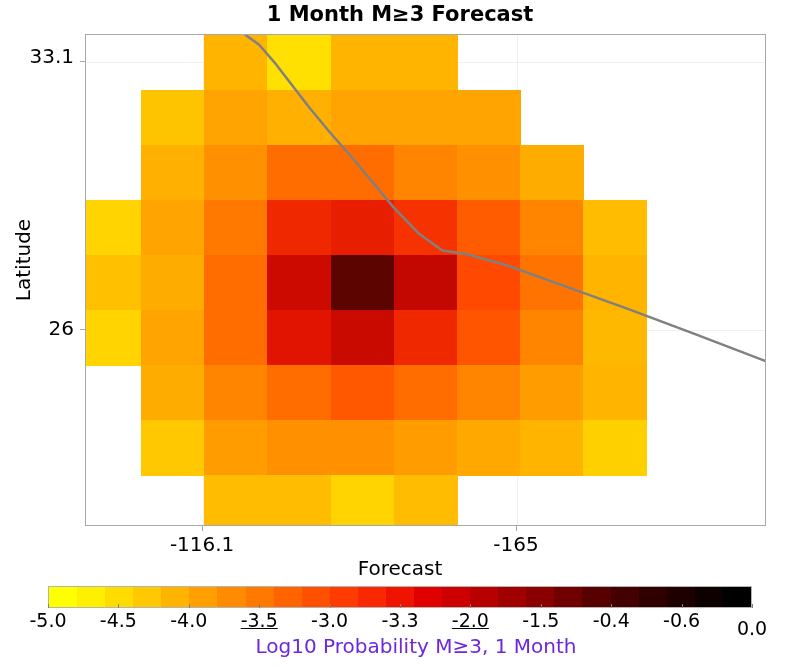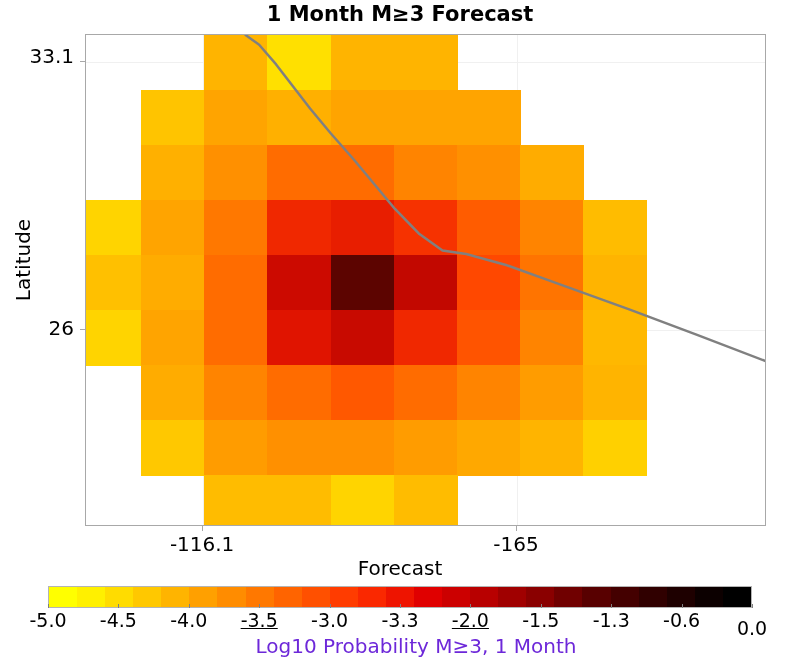--- a/index.html
+++ b/index.html
@@ -302,21 +302,21 @@
     </div>
   <div id="cb-ticks">
       <div class="cb-tick-label" style="left: 48px; top: 0px;">-5.0</div>
       <div class="cb-tick-label" style="left: 118.4px; top: 0px;">-4.5</div>
       <div class="cb-tick-label" style="left: 188.8px; top: 0px;">-4.0</div>
       <div class="cb-tick-label" style="left: 259.2px; top: 0px; text-decoration: underline;">-3.5</div>
       <div class="cb-tick-label" style="left: 329.6px; top: 0px;">-3.0</div>
       <div class="cb-tick-label" style="left: 400px; top: 0px;">-3.3</div>
       <div class="cb-tick-label" style="left: 470.4px; top: 0px; text-decoration: underline;">-2.0</div>
       <div class="cb-tick-label" style="left: 540.8px; top: 0px;">-1.5</div>
-      <div class="cb-tick-label" style="left: 611.2px; top: 0px;">-1.3</div>
+      <div class="cb-tick-label" style="left: 611.2px; top: 0px;">-0.4</div>
       <div class="cb-tick-label" style="left: 681.6px; top: 0px;">-0.6</div>
       <div class="cb-tick-label" style="left: 752px; top: 8px;">0.0</div>
     </div>
   <div id="cb-label">Log10 Probability M≥3, 1 Month</div>
 
 <div class="cb-tick-mark" style="left: 48px;"></div>
     <div class="cb-tick-mark" style="left: 118.4px;"></div>
     <div class="cb-tick-mark" style="left: 188.8px;"></div>
     <div class="cb-tick-mark" style="left: 259.2px;"></div>
     <div class="cb-tick-mark" style="left: 329.6px;"></div>

